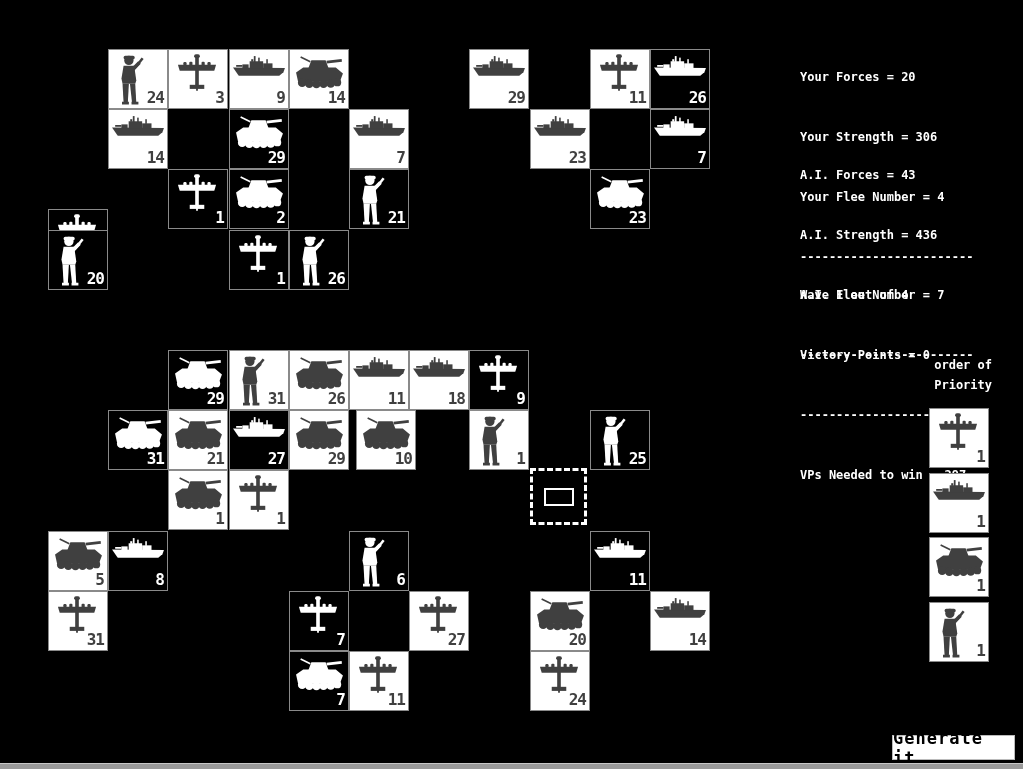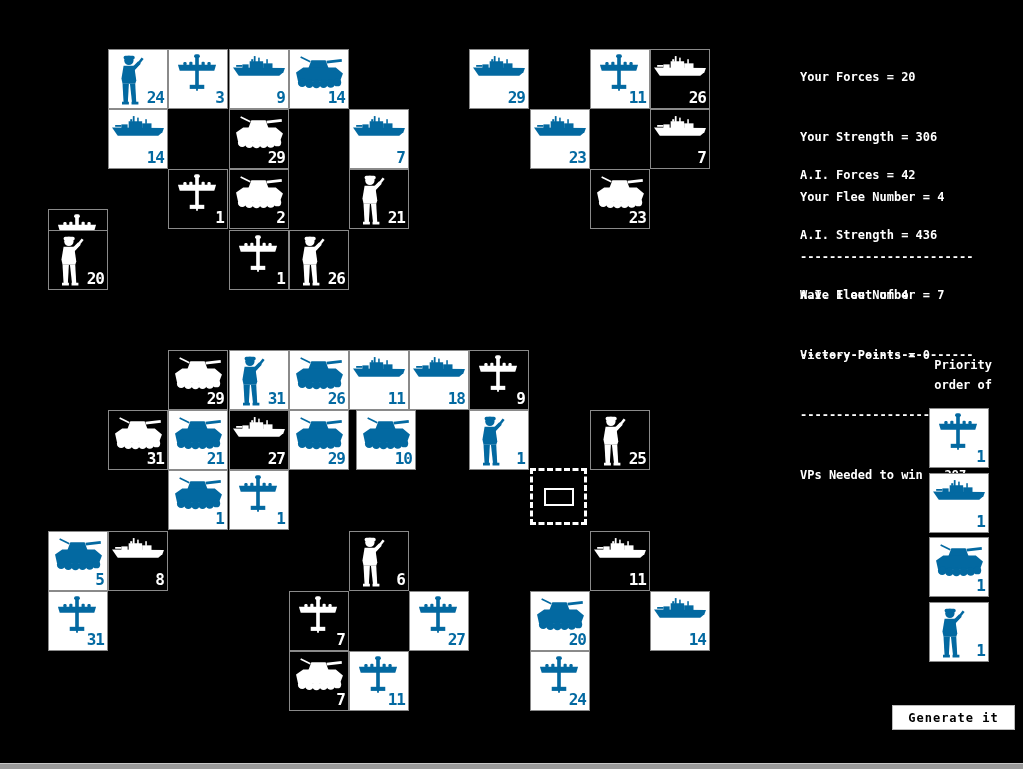--- a/index.html
+++ b/index.html
@@ -6,21 +6,21 @@
   #stage{
     position:relative; width:1023px; height:769px;
     background:#000; overflow:hidden;
     font-family:"DejaVu Sans Mono", monospace;
   }
   
   .tile{
     position:absolute; width:60px; height:60px;
     border:1px solid #8a8a8a; box-sizing:border-box;
   }
-  .tile.light{ background:#ffffff; color:#0369a1; }
+  .tile.light{ background:#ffffff; color:#404040; }
   .tile.dark { background:#000000; color:#ffffff; }
   .tile svg{ position:absolute; fill:currentColor; }
   .icon-soldier{ left:4px;  top:3px; width:36px; height:53px; }
   .icon-plane  { left:8px;  top:3px; width:40px; height:40px; }
   .icon-ship   { left:2px;  top:5px; width:54px; height:25px; }
   .icon-tank   { left:3px;  top:6px; width:53px; height:35px; }
   .num{
     position:absolute; right:3px; bottom:1px;
     font-weight:bold; font-size:16px; letter-spacing:-1px;
   }
@@ -38,23 +38,23 @@
     position:absolute; left:800px; width:220px;
     color:#ffffff; font-weight:bold; font-size:12px; line-height:20px;
     white-space:pre;
   }
   .priority-title{
     position:absolute; left:808px; width:184px; text-align:right;
     color:#ffffff; font-weight:bold; font-size:12px; line-height:20px;
   }
   
   .gen-btn{
-    position:absolute; left:892px; top:705px; width:123px; height:25px;
+    position:absolute; left:892px; top:735px; width:123px; height:25px;
     background:#ffffff; color:#000000; border:1px solid #bbbbbb; box-sizing:border-box;
-    font-family:"DejaVu Sans Mono", monospace; font-weight:bold; font-size:12px;
+    font-family:"DejaVu Sans Mono", monospace; font-weight:bold; font-size:17px;
     display:flex; align-items:center; justify-content:center; letter-spacing:1px;
     cursor:pointer;
   }
   
   .bottom-edge{
     position:absolute; left:0; bottom:0; width:1023px; height:5px;
     background:#9a9a9a; border-top:1px solid #c8c8c8; box-sizing:content-box;
   }
 </style>
 </head>
@@ -402,36 +402,36 @@
     </div>
 
   <div class="stats" style="top:27px">
     <div>Your Forces = 20</div>
     <div>Your Strength = 306</div>
     <div>Your Flee Number = 4</div>
     <div>------------------------</div>
   </div>
 
   <div class="stats" style="top:125px">
-    <div>A.I. Forces = 42</div>
+    <div>A.I. Forces = 43</div>
     <div>A.I. Strength = 436</div>
     <div>A.I. Flee Number = 7</div>
     <div>------------------------</div>
   </div>
 
   <div class="stats" style="top:245px">
     <div>Wave 1 out of 4</div>
     <div>Victory Points = 0</div>
     <div>------------------------</div>
     <div>VPs Needed to win = 297</div>
   </div>
 
   <div class="priority-title" style="top:355px">
+    <div>order of</div>
     <div>Priority</div>
-    <div>order of</div>
   </div>
   <div id="priority-list" style="position:absolute;inset:0;">
       <div class="tile light" style="left: 929px; top: 408px;">
         <svg class="icon-plane">
           <use href="#icon-plane"></use>
         </svg>
         <span class="num">1</span>
       </div>
       <div class="tile light" style="left: 929px; top: 473px;">
         <svg class="icon-ship">

